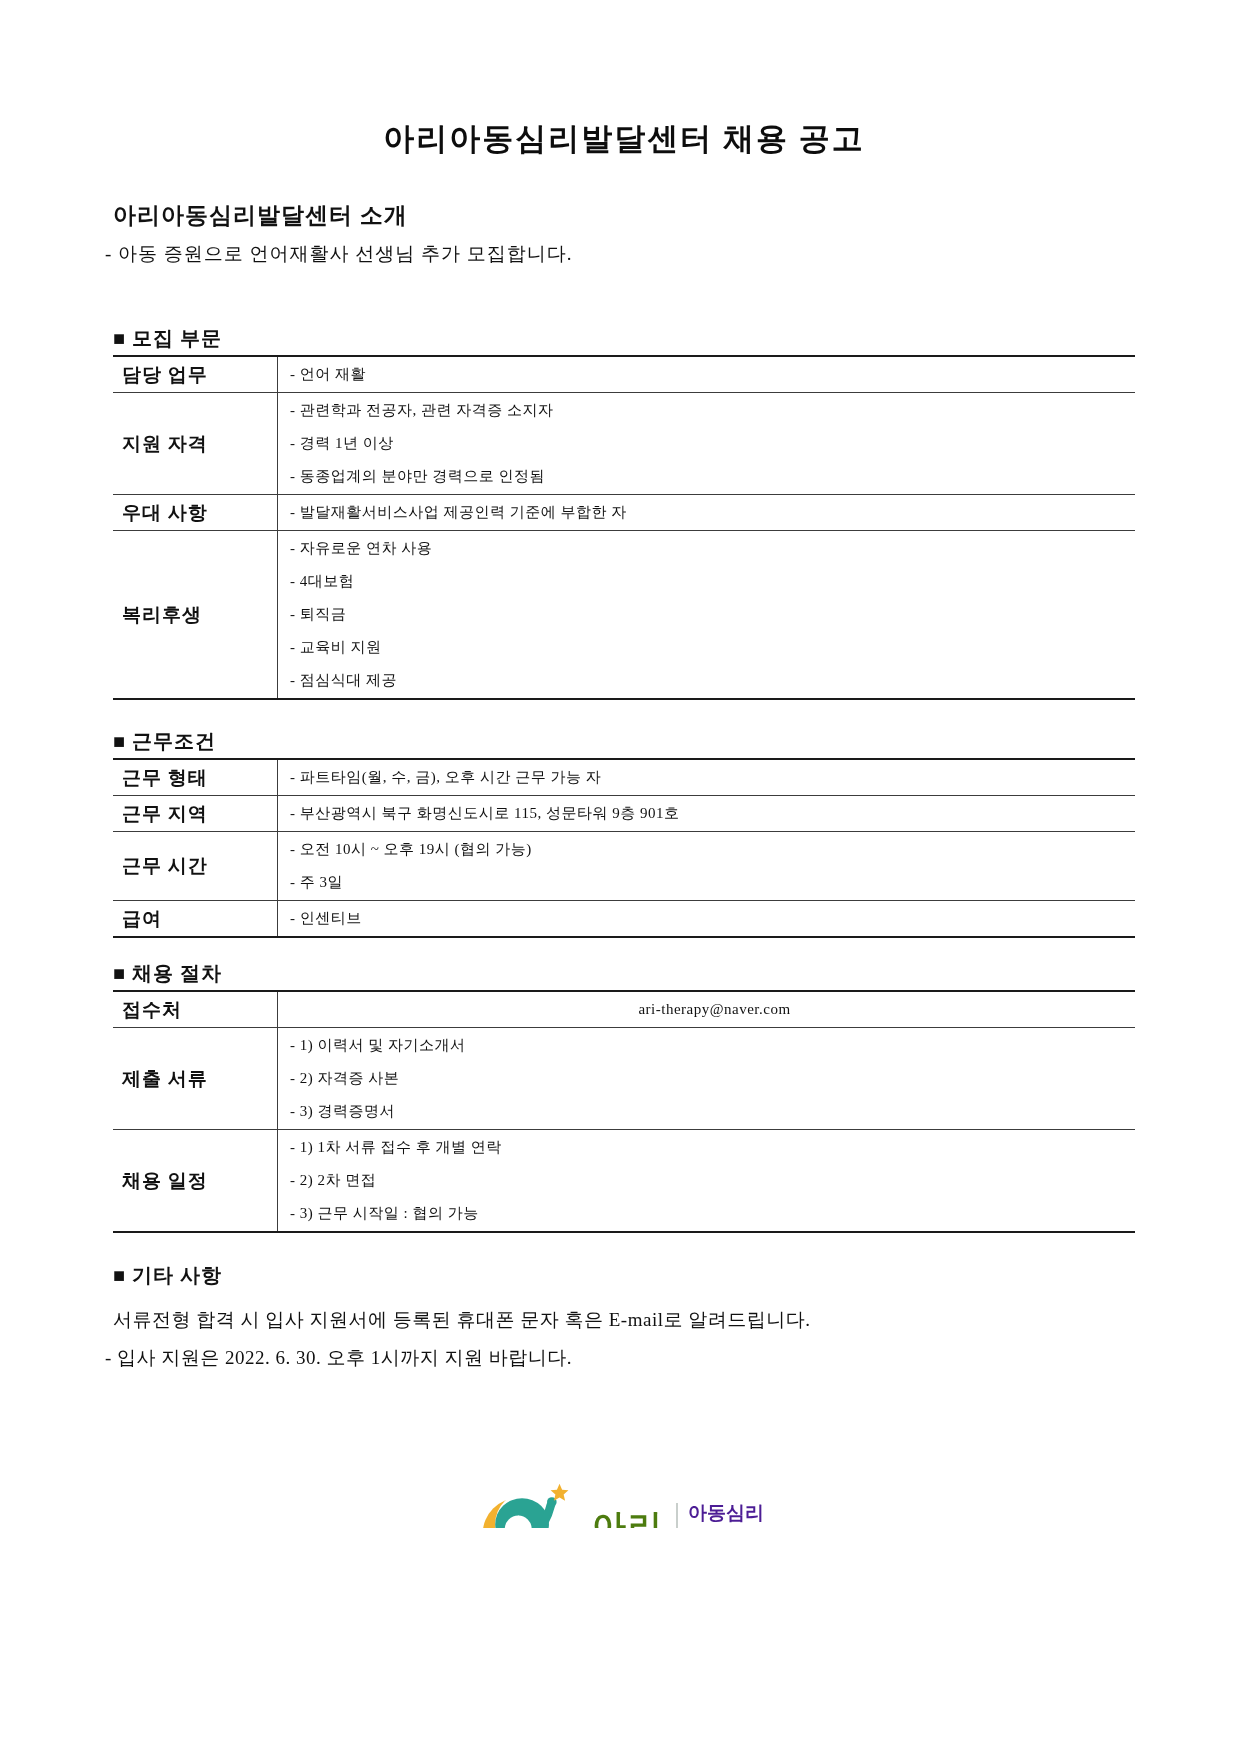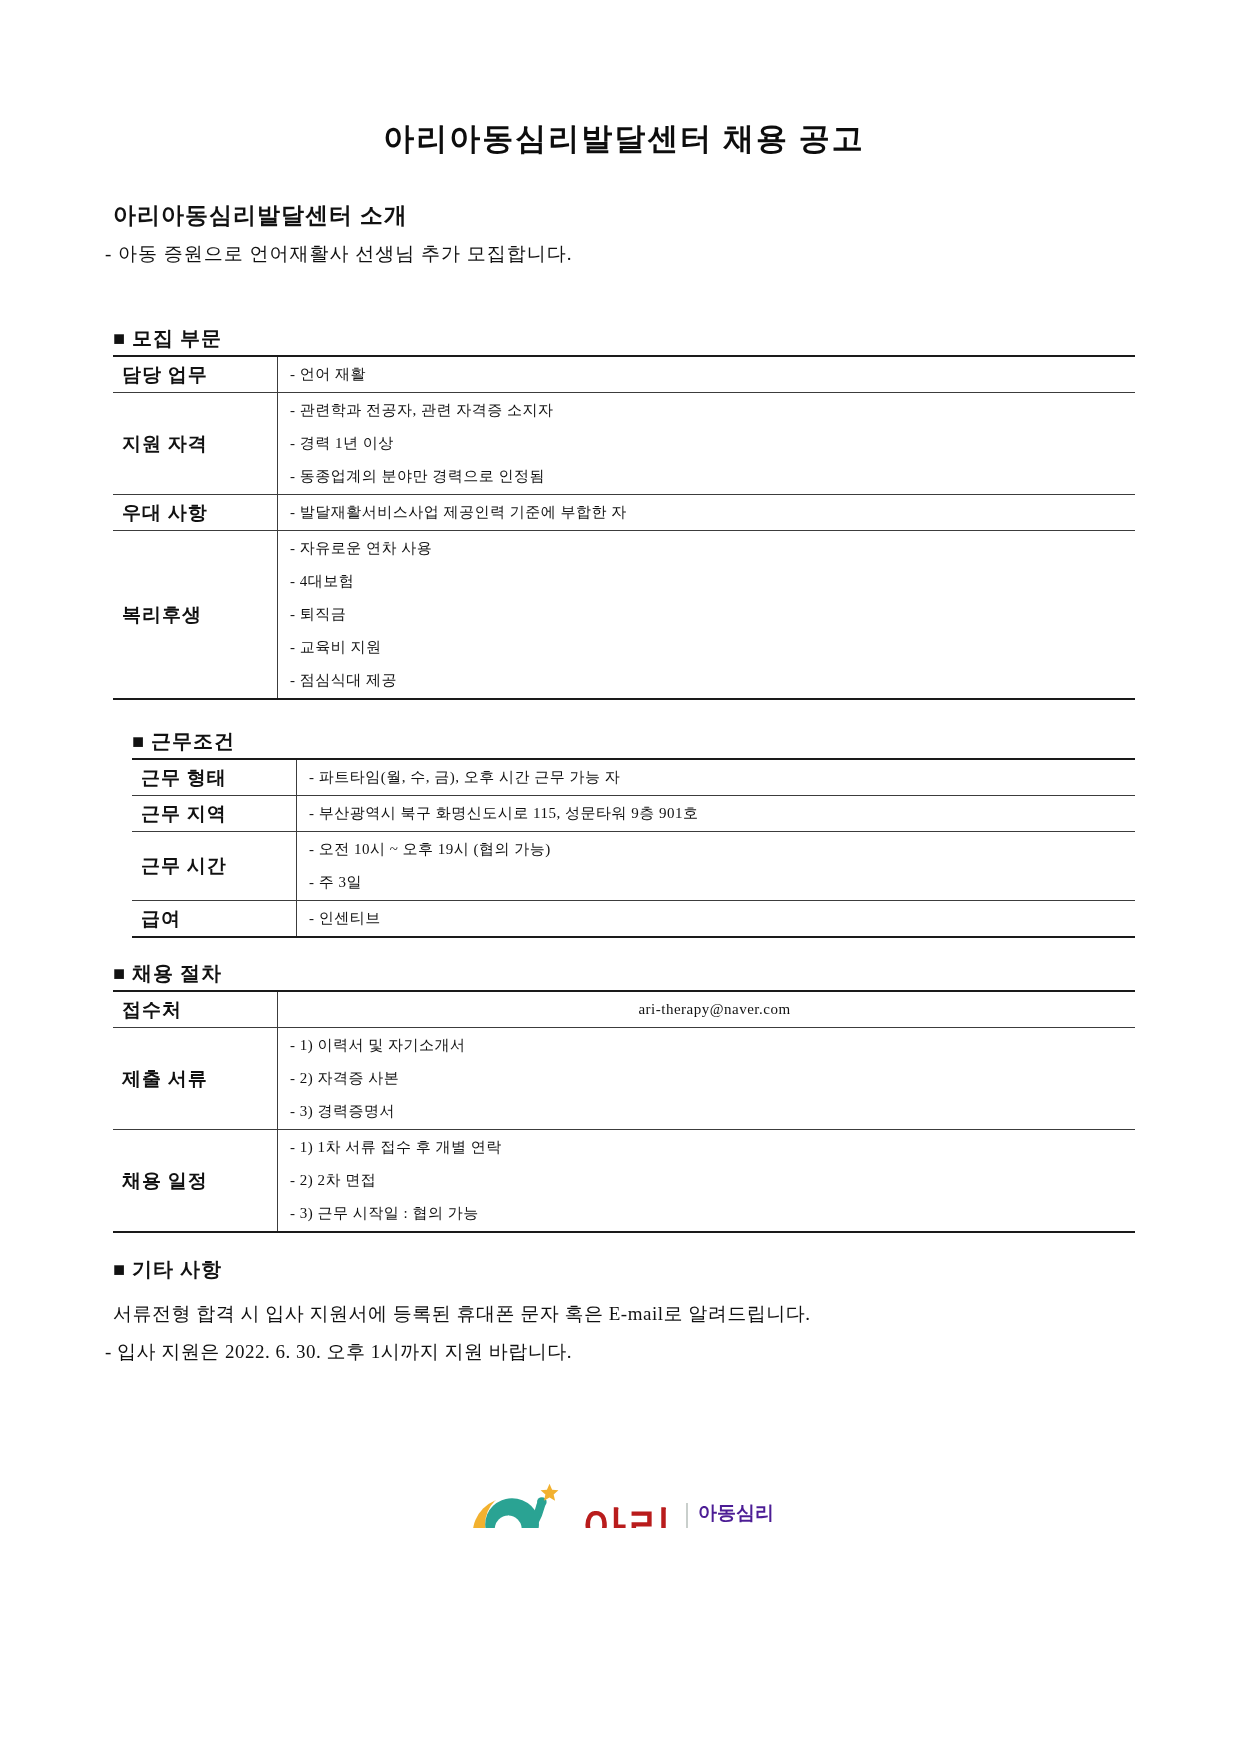--- a/index.html
+++ b/index.html
@@ -35,23 +35,23 @@
     letter-spacing: 1px;
     margin-left: -8px;
   }
   .sec-heading {
     font-size: 20px;
     font-weight: bold;
     letter-spacing: 1px;
     margin-bottom: 3px;
   }
   .sec-recruit { margin-top: 58px; }
-  .sec-work { margin-top: 28px; margin-left: 19px; }
+  .sec-work { margin-top: 28px; }
   .sec-process { margin-top: 22px; }
-  .sec-etc { margin-top: 23px; }
+  .sec-etc { margin-top: 29px; }
   .tbl {
     width: 100%;
     border-top: 2px solid #1a1a1a;
     border-bottom: 2px solid #1a1a1a;
   }
   .tbl-row {
     display: flex;
     border-bottom: 1px solid #3c3c3c;
   }
   .tbl-row:last-child { border-bottom: none; }
@@ -92,23 +92,23 @@
     justify-content: center;
     align-items: center;
   }
   .logo {
     display: flex;
     align-items: center;
   }
   .logo-icon { width: 96px; height: 96px; }
   .logo-brand {
     font-family: "Liberation Sans", "DejaVu Sans", sans-serif;
-    font-size: 44px;
-    font-weight: bold;
-    color: #b91c1c;
+    font-size: 34px;
+    font-weight: bold;
+    color: #4d7c0f;
     letter-spacing: 2px;
     margin-left: 20px;
     line-height: 1;
   }
   .logo-divider {
     width: 2px;
     height: 46px;
     background: #c9cfcc;
     margin: 0 10px 0 12px;
   }

